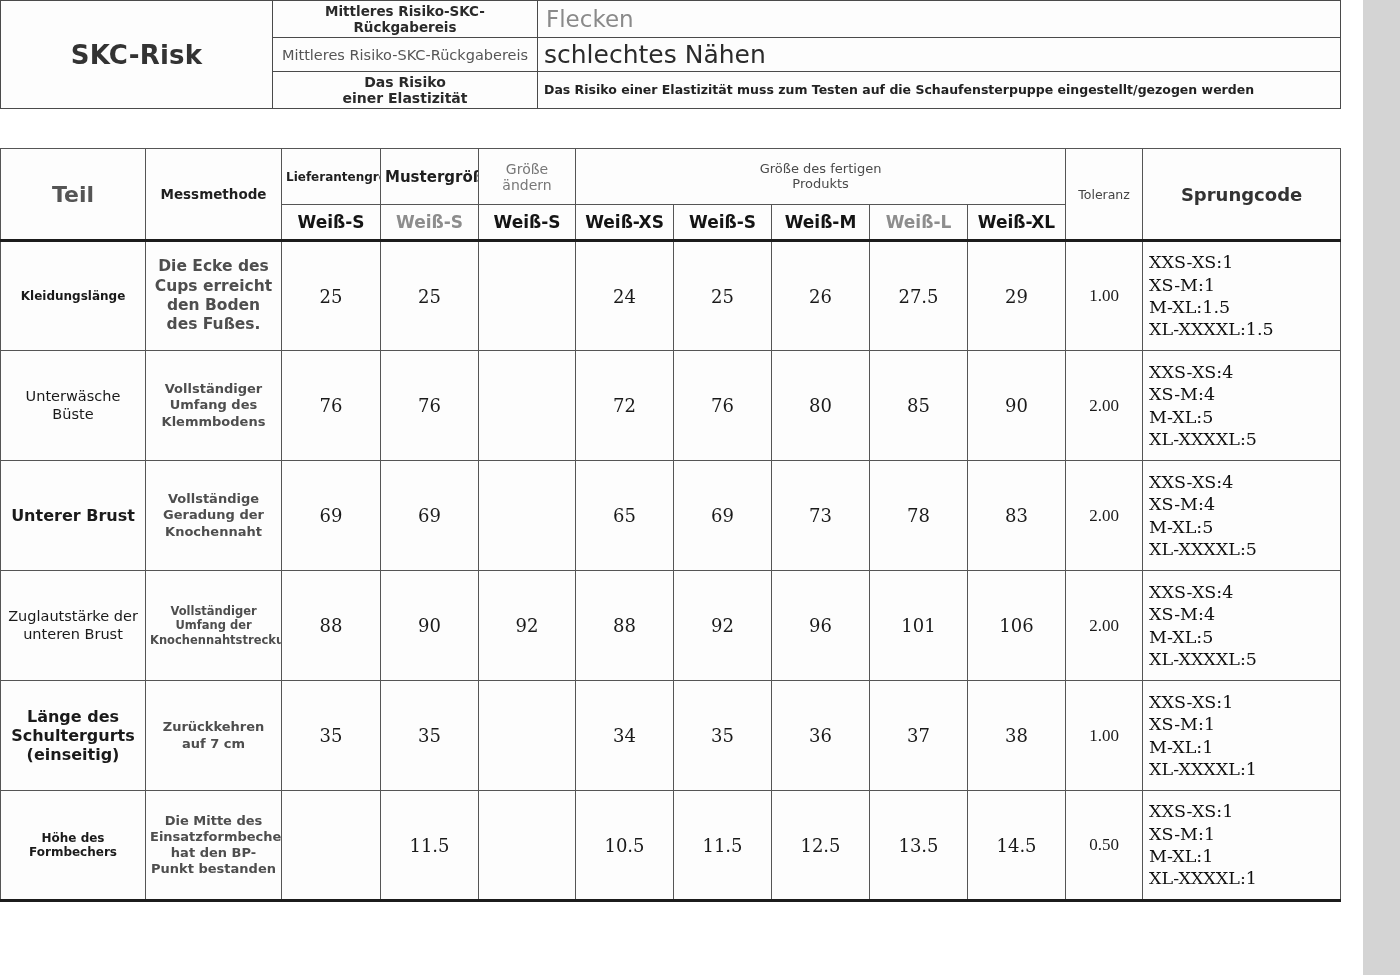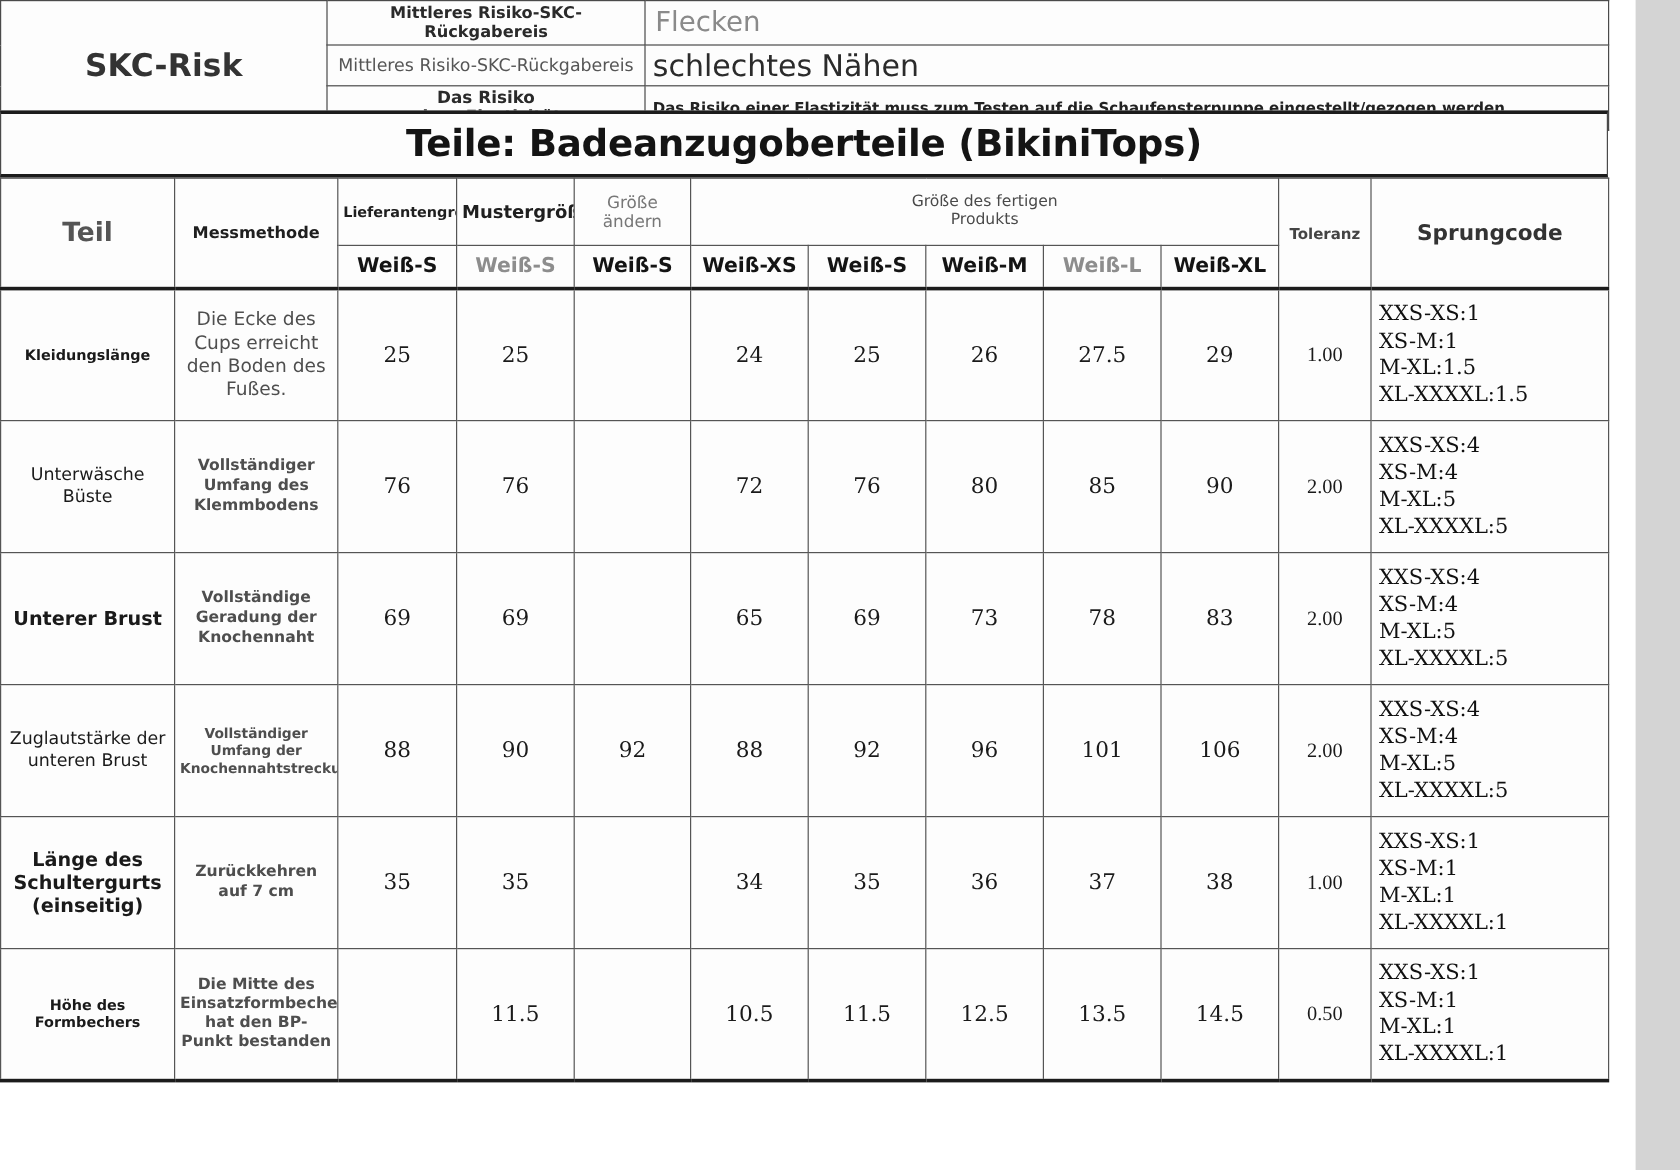--- a/index.html
+++ b/index.html
@@ -133,31 +133,31 @@
     width: 1340px;
   }
   .spec-table td { border: 1px solid #555555; }
 
   .h-teil      { font-size: 22px; font-weight: bold; color: #555555; text-align: center; }
   .h-mess      { font-size: 13.5px; font-weight: bold; color: #1f1f1f; }
   .h-small     { font-size: 12px; font-weight: bold; color: #1f1f1f; }
   .h-mid       { font-size: 15px; font-weight: bold; color: #1f1f1f; }
   .h-grey      { font-size: 14px; font-weight: normal; color: #777777; }
   .h-group     { font-size: 13px; font-weight: normal; color: #4a4a4a; line-height: 1.1; }
-  .h-tol       { font-size: 12.5px; font-weight: bold; color: #444444; }
+  .h-tol       { font-size: 12.5px; font-weight: normal; color: #444444; }
   .h-sprung    { font-size: 18px; font-weight: bold; color: #333333; }
 
   .sz          { font-size: 17px; font-weight: bold; color: #141414; }
   .sz-grey     { font-size: 17px; font-weight: bold; color: #8d8d8d; }
 
   .part-name-lg   { font-size: 16px; font-weight: bold; color: #1a1a1a; line-height: 1.2; }
   .part-name-md   { font-size: 14.5px; font-weight: normal; color: #1a1a1a; line-height: 1.2; }
   .part-name-sm   { font-size: 12px; font-weight: bold; color: #1a1a1a; line-height: 1.2; }
 
-  .method-lg   { font-size: 15.5px; font-weight: normal; color: #4e4e4e; line-height: 1.25; }
+  .method-lg   { font-size: 15.5px; font-weight: bold; color: #4e4e4e; line-height: 1.25; }
   .method-md   { font-size: 13px;   font-weight: bold; color: #4e4e4e; line-height: 1.25; }
   .method-sm   { font-size: 11.5px; font-weight: bold; color: #4e4e4e; line-height: 1.25; }
 
   .val {
     font-family: "DejaVu Serif", "Liberation Serif", serif;
     font-size: 18px;
     color: #1a1a1a;
   }
   .tol {
     font-family: Liberation Serif, serif;
@@ -198,23 +198,20 @@
         <td class="risk-r2">schlechtes Nähen</td>
       </tr>
       <tr style="height:31px">
         <td class="risk-mid-3" style="white-space:pre-line">Das Risiko
 einer Elastizität</td>
         <td class="risk-r3">Das Risiko einer Elastizität muss zum Testen auf die Schaufensterpuppe eingestellt/gezogen werden</td>
       </tr>
     </tbody>
   </table>
 
-  <div class="title-band">
-    <span class="title-text">Teile: Badeanzugoberteile (BikiniTops)</span>
-  </div>
 
   <table class="spec-table">
     <colgroup>
       <col style="width:145px">
       <col style="width:136px">
       <col style="width:99px">
       <col style="width:98px">
       <col style="width:97px">
       <col style="width:98px">
       <col style="width:98px">

